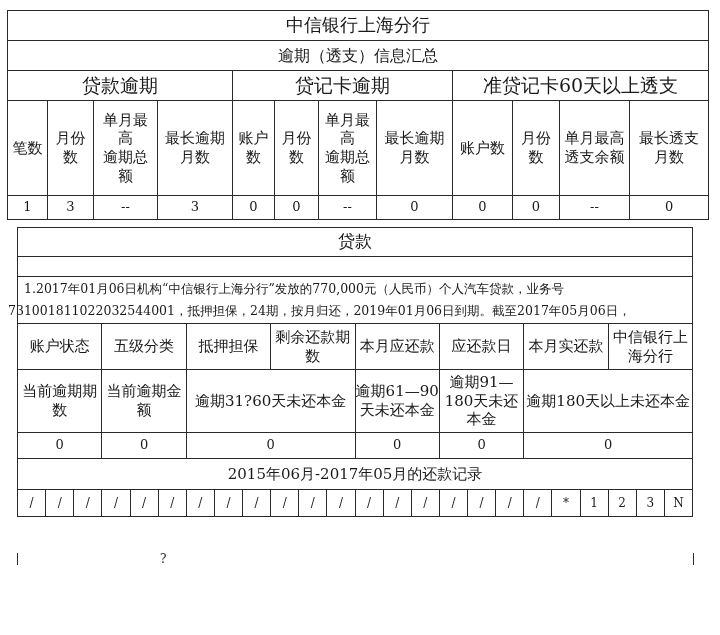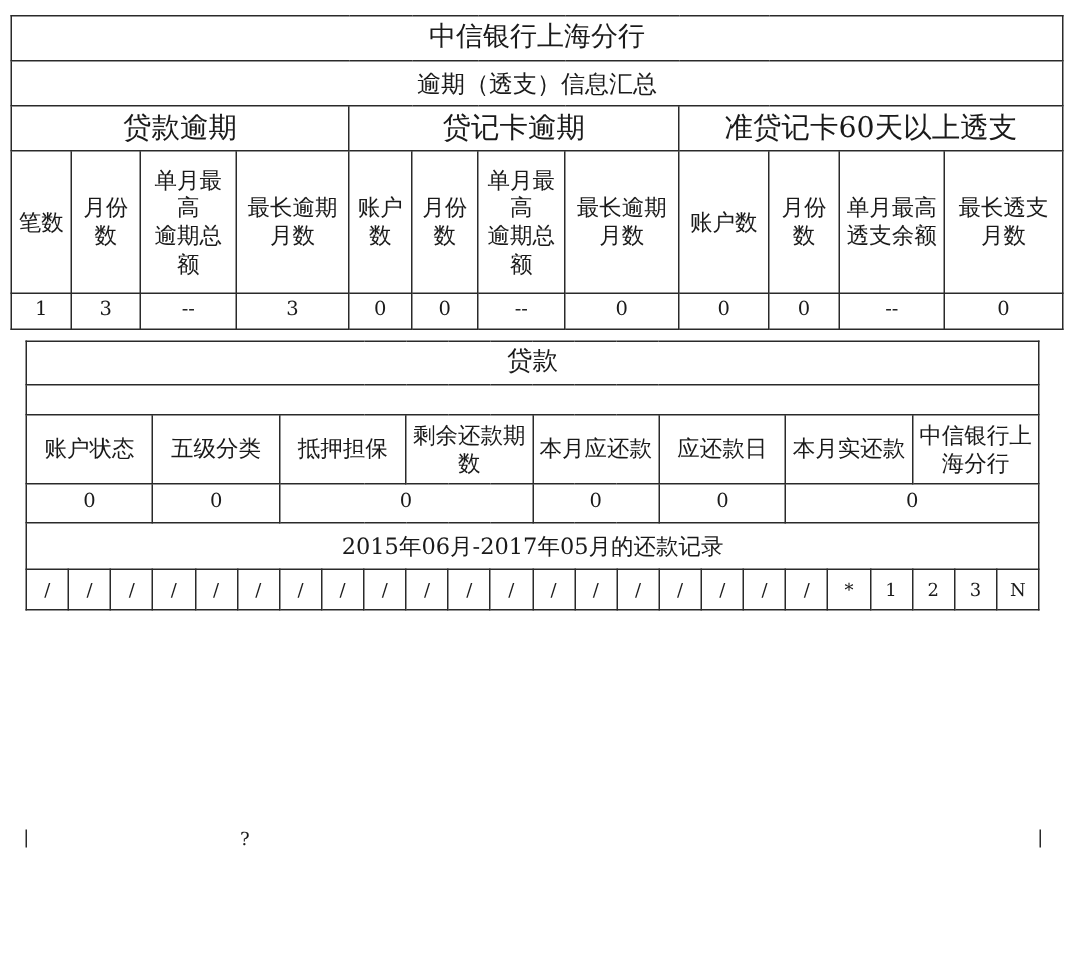--- a/index.html
+++ b/index.html
@@ -161,30 +161,46 @@
       <col style="width: 28.125px;">
       <col style="width: 28.125px;">
     </colgroup>
   <tbody>
       <tr>
         <td colspan="24" class="title">贷款</td>
       </tr>
   <tr>
         <td colspan="24" class="blank"></td>
       </tr>
+  <tr>
+        <td colspan="24" class="desc">
+    <div class="inner">
+      <span class="l1">1.2017年01月06日机构“中信银行上海分行”发放的770,000元（人民币）个人汽车贷款，业务号</span>
+      <span>73100181102203254400​1，抵押担保，24期，按月归还，2019年01月06日到期。截至2017年05月06日，</span>
+    </div>
+  </td>
+      </tr>
   <tr class="h1" id="t2-h1">
         <td colspan="3">账户状态</td>
         <td colspan="3">五级分类</td>
         <td colspan="3">抵押担保</td>
         <td colspan="3">剩余还款期数</td>
         <td colspan="3">本月应还款</td>
         <td colspan="3">应还款日</td>
         <td colspan="3">本月实还款</td>
         <td colspan="3">中信银行上海分行</td>
       </tr>
+  <tr class="h2" id="t2-h2">
+        <td colspan="3">当前逾期期数</td>
+        <td colspan="3">当前逾期金额</td>
+        <td colspan="6">逾期31?60天未还本金</td>
+        <td colspan="3">逾期61—90天未还本金</td>
+        <td colspan="3">逾期91—180天未还本金</td>
+        <td colspan="6">逾期180天以上未还本金</td>
+      </tr>
   <tr class="v2" id="t2-v2">
         <td colspan="3">0</td>
         <td colspan="3">0</td>
         <td colspan="6">0</td>
         <td colspan="3">0</td>
         <td colspan="3">0</td>
         <td colspan="6">0</td>
       </tr>
   <tr class="rec-title">
         <td colspan="24">2015年06月-2017年05月的还款记录</td>

